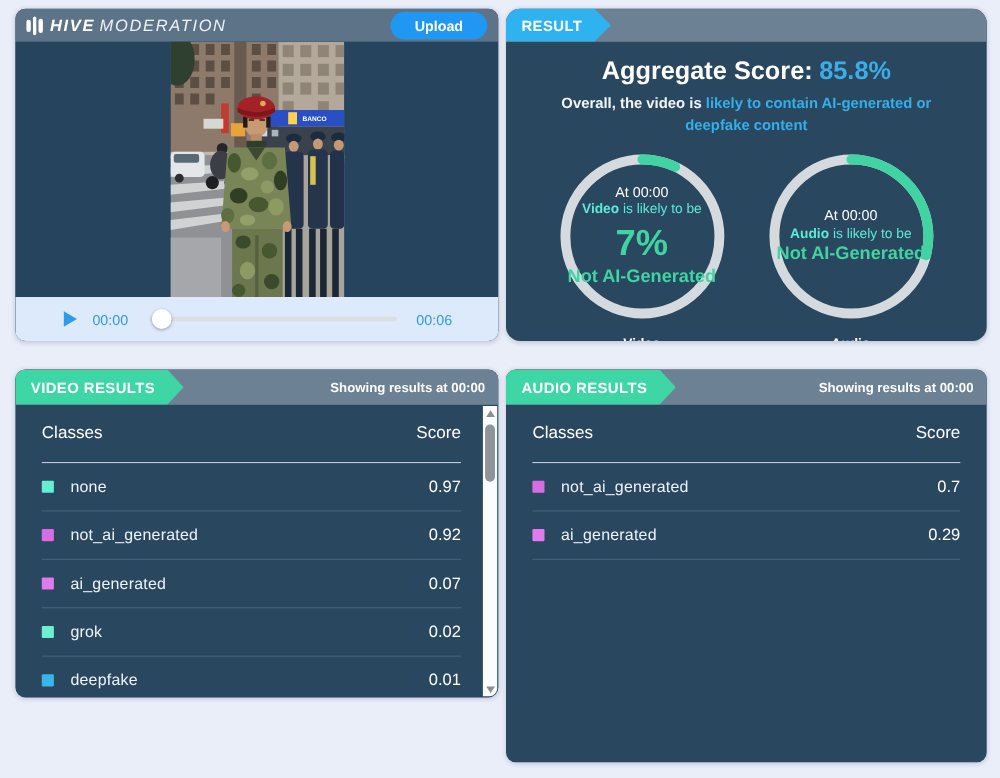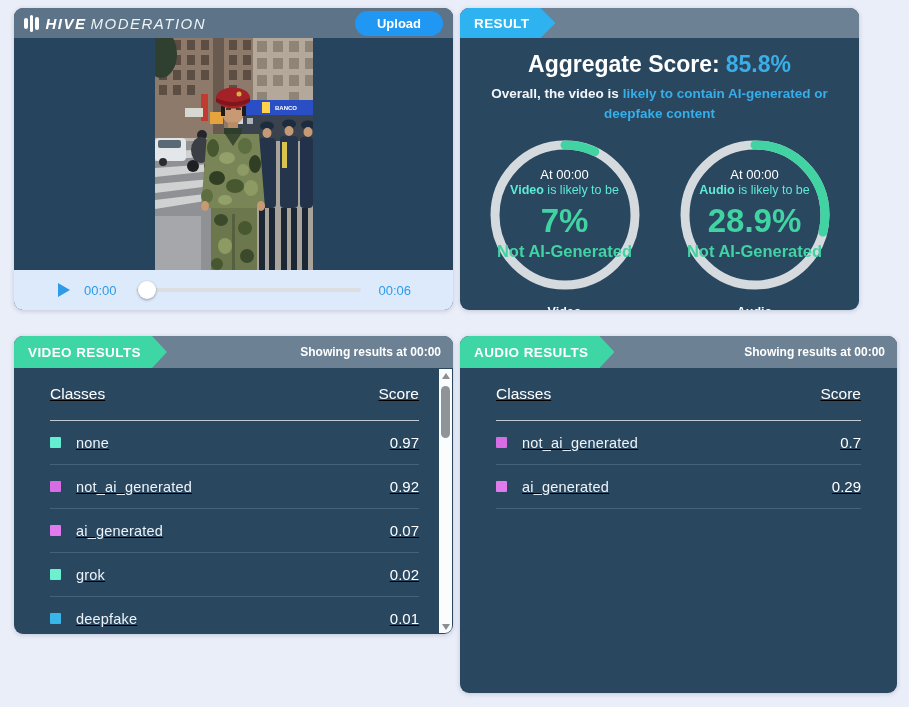--- a/index.html
+++ b/index.html
@@ -11,21 +11,21 @@
     overflow:hidden;
   }
   .panel {
     position:absolute;
     border-radius:9px;
     overflow:hidden;
     box-shadow:0 1px 5px rgba(40,60,90,.22);
     background:var(--navy);
   }
   #panel-player { left:14px; top:8px;  width:439px; height:302px; }
-  #panel-result { left:460px; top:8px; width:399px; height:302px; }
+  #panel-result { left:460px; top:8px; width:437px; height:302px;border-radius:13px; }
   #panel-video-results { left:14px; top:336px;  width:439px; height:298px; }
   #panel-audio-results { left:460px; top:336px; width:437px; height:357px; }
 
   
   .app-header {
     height:30px; background:var(--slate-dark);
     display:flex; align-items:center; justify-content:space-between;
     padding:0 10px;
   }
   .brand { display:flex; align-items:center; gap:7px; }
@@ -109,21 +109,21 @@
   .g-at { font-size:13px; color:#fff; }
   .g-likely { font-size:12.5px; color:#5eead4; }
   .g-likely b { font-weight:700; }
   .g-pct { font-size:33px; font-weight:700; color:var(--gauge_green); margin-top:1px; }
   .g-verdict { font-size:16.5px; font-weight:700; color:var(--gauge_green); }
   .gauge-caption {
     text-align:center; color:#fff; font-size:12.5px; font-weight:700; margin-top:10px;
   }
 
   
-  .table-wrap { padding:0 36px;text-decoration:underline; }
+  .table-wrap { padding:0 24px; }
   #panel-video-results .table-wrap { padding-right:34px; }
   .thead {
     display:flex; align-items:center; height:53px;
     color:#fff; font-size:15.5px;
     border-bottom:1px solid #c2cbd3;
   }
   .thead .th-score { margin-left:auto; }
   .trow {
     display:flex; align-items:center; height:44px;
     border-bottom:1px solid #46617c;
@@ -353,21 +353,20 @@
       </div>
       <div class="gauge-block">
         <div class="gauge">
           <svg width="160" height="160" viewBox="0 0 160 160">
             <circle class="ring-bg" cx="80" cy="80" r="70"></circle>
             <circle class="ring-val" cx="80" cy="80" r="70" transform="rotate(-90 80 80)" stroke-dasharray="127.1 439.8"></circle>
           </svg>
           <div class="gauge-text">
             <div class="g-at">At 00:00</div>
             <div class="g-likely"><b>Audio</b> <span>is likely to be</span></div>
-            <div class="g-pct">28.9%</div>
             <div class="g-verdict">Not AI-Generated</div>
           </div>
         </div>
         <div class="gauge-caption">Audio</div>
       </div>
     </div>
   </div>
 </div>
 
 <div class="panel results-panel" id="panel-video-results">

